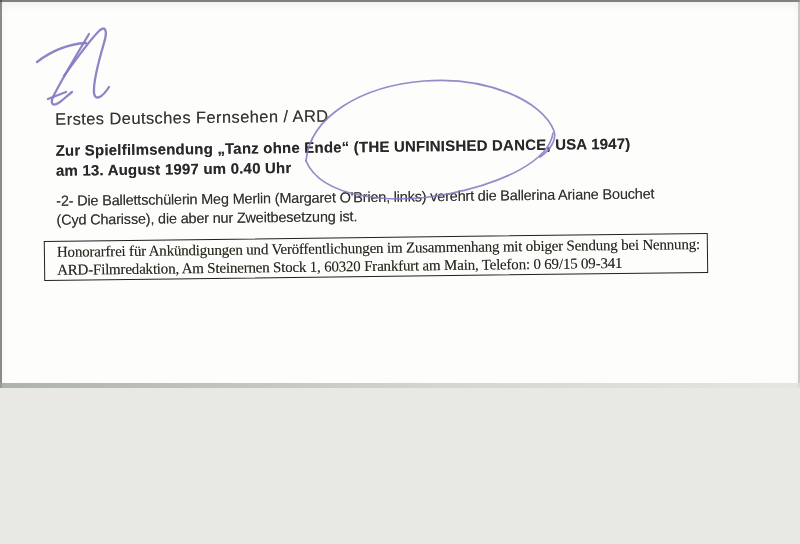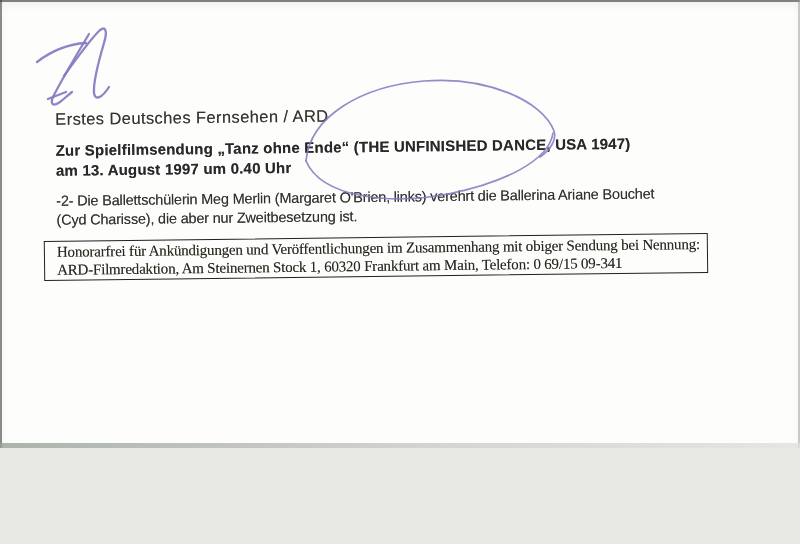--- a/index.html
+++ b/index.html
@@ -4,21 +4,21 @@
 <style>
   html, body { margin: 0; padding: 0; }
   body {
     width: 800px; height: 544px;
     background: #e8e8e4;
     font-family: "Liberation Sans", sans-serif;
     overflow: hidden;
   }
   .card {
     position: relative;
-    width: 800px; height: 448px;
+    width: 800px; height: 388px;
     background: #fdfdfb;
     overflow: hidden;
     box-shadow: inset 0 4px 8px rgba(110,118,105,0.10);
   }
   
   .edge-top {
     position: absolute; top: 0; left: 0; width: 100%; height: 2px;
     background: #687063; opacity: 0.85;
   }
   .edge-left {

